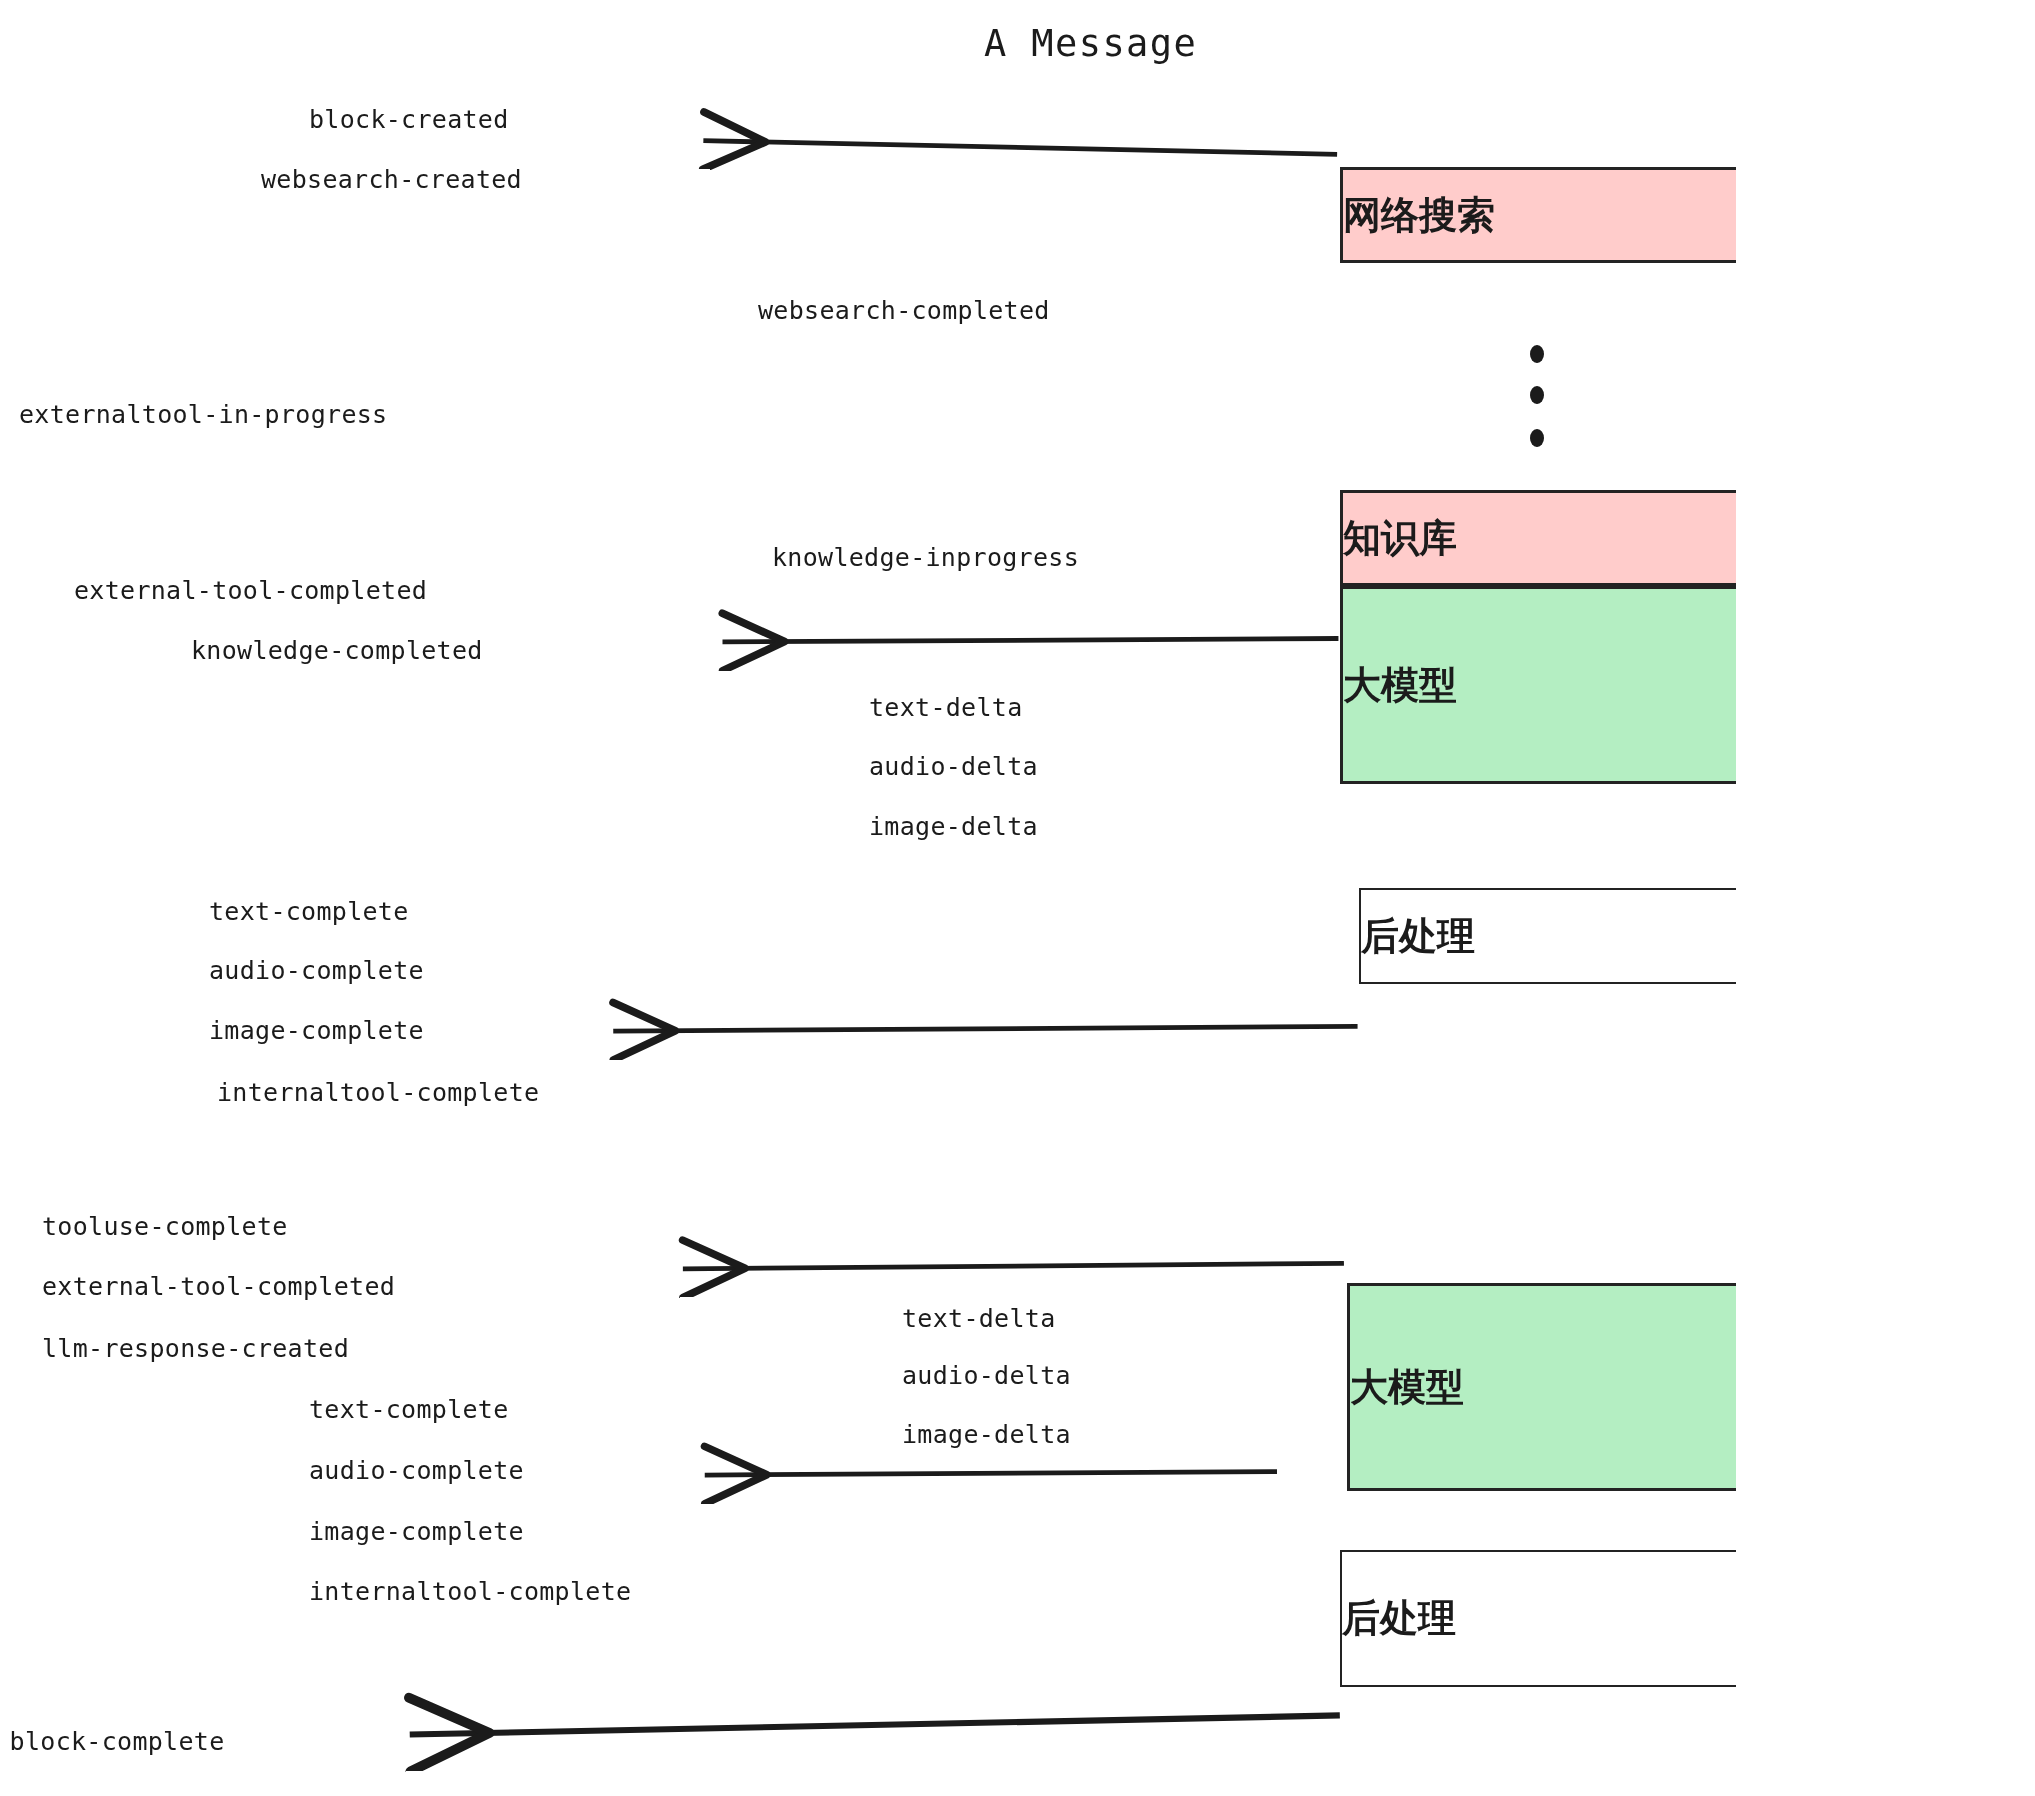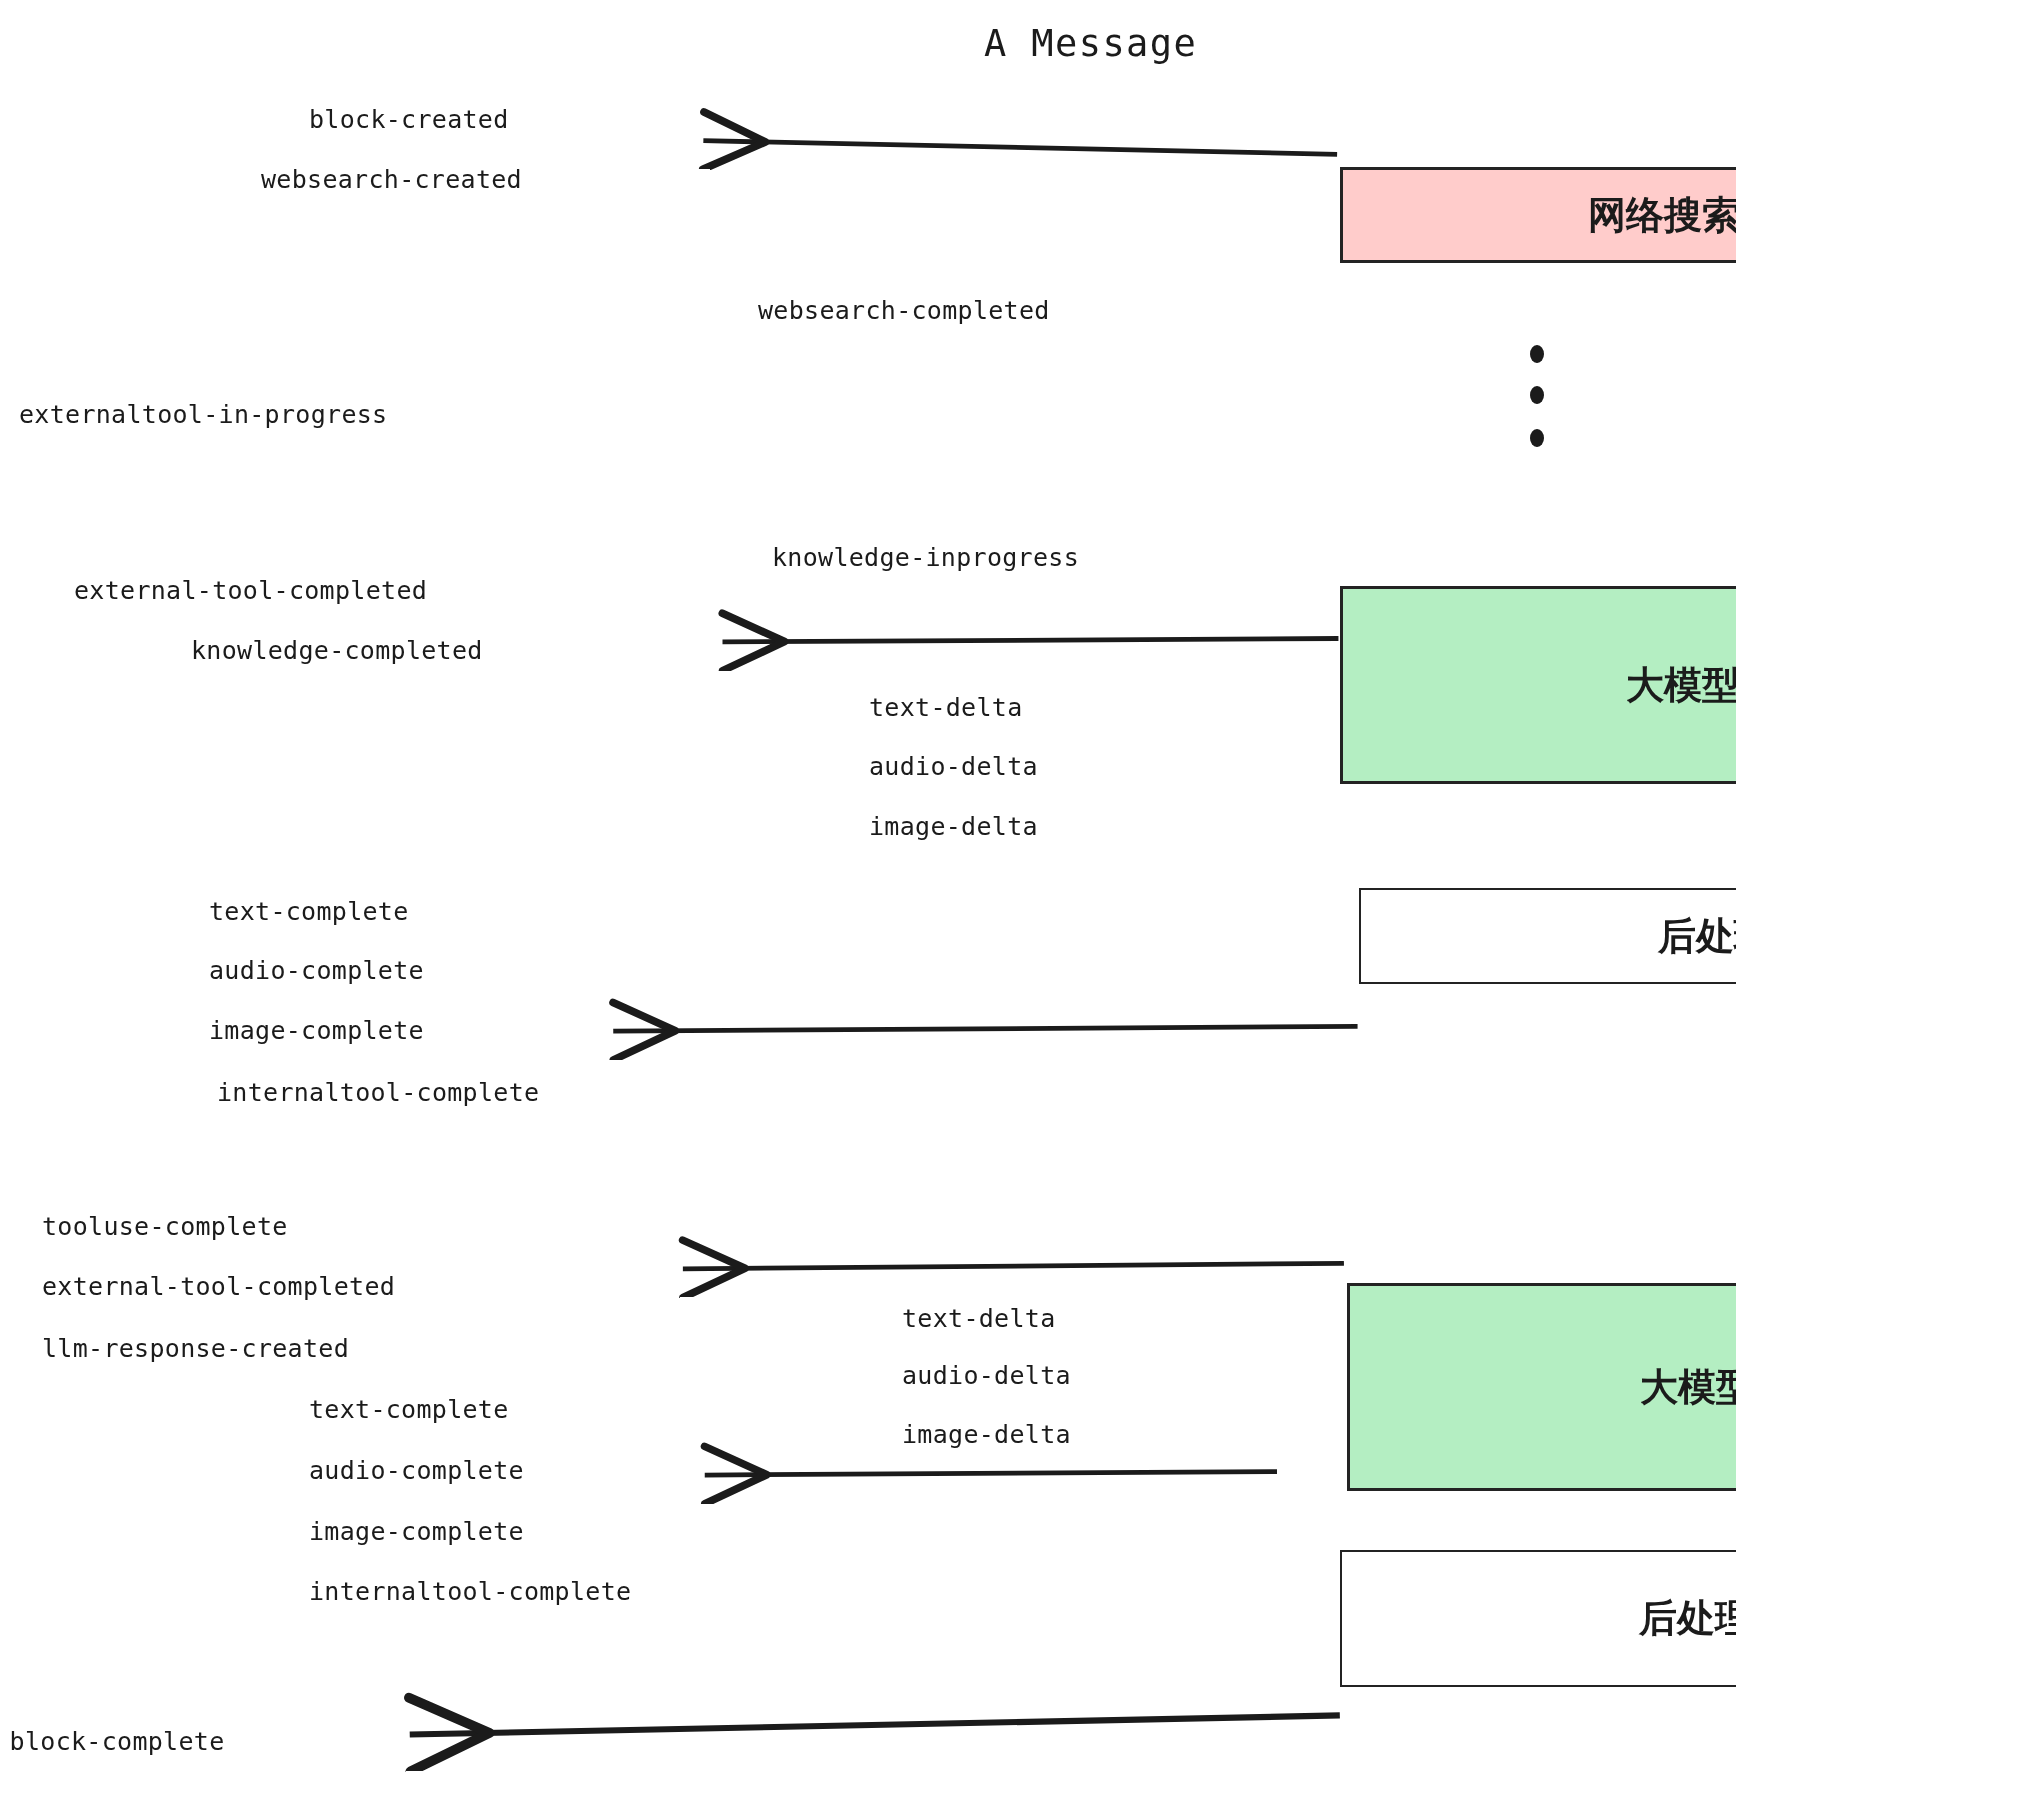--- a/index.html
+++ b/index.html
@@ -27,26 +27,25 @@
     letter-spacing:1.4px;
     color:#1b1b1b;
     white-space:nowrap;
   }
   .nodebox{
     position:absolute;
     box-sizing:border-box;
     border:3.4px solid #232323;
     display:flex;
     align-items:center;
-    justify-content:flex-end;
+    justify-content:flex-start;
     font-family:"DejaVu Sans","Liberation Sans",sans-serif;
     font-weight:600;
     font-size:38px;
     color:#1b1b1b;
-    padding-left:24px;
   }
   .nodebox.thin{border-width:2.7px;}
   .nodebox.mcp{
     font-family:"DejaVu Sans Mono","Liberation Mono",monospace;
     font-weight:700;
     font-size:34px;
     letter-spacing:0.7px;
   }
   .sidelabel{
     position:absolute;
@@ -127,20 +126,23 @@
   <div class="mono" style="left:309px;top:1397px;">text-complete</div>
   <div class="mono" style="left:309px;top:1458px;">audio-complete</div>
   <div class="mono" style="left:309px;top:1519px;">image-complete</div>
   <div class="mono" style="left:309px;top:1579px;">internaltool-complete</div>
   <div class="mono" style="left:9.6px;top:1729px;">block-complete</div>
 
   <div class="nodebox" style="left:1340px;top:167px;width:403px;height:96px;background:#FFCCCB;">
     <span>网络搜索</span>
   </div>
 
+  <div class="nodebox" style="left:1340px;top:490px;width:403px;height:96px;background:#FFCCCB;">
+    <span>知识库</span>
+  </div>
 
   <div class="nodebox" style="left:1340px;top:586px;width:403px;height:198px;background:#B4EEC2;">
     <span>大模型</span>
   </div>
 
   <div class="nodebox thin" style="left:1359px;top:888px;width:415px;height:96px;background:#FFFFFF;">
     <span>后处理</span>
   </div>
 
 

